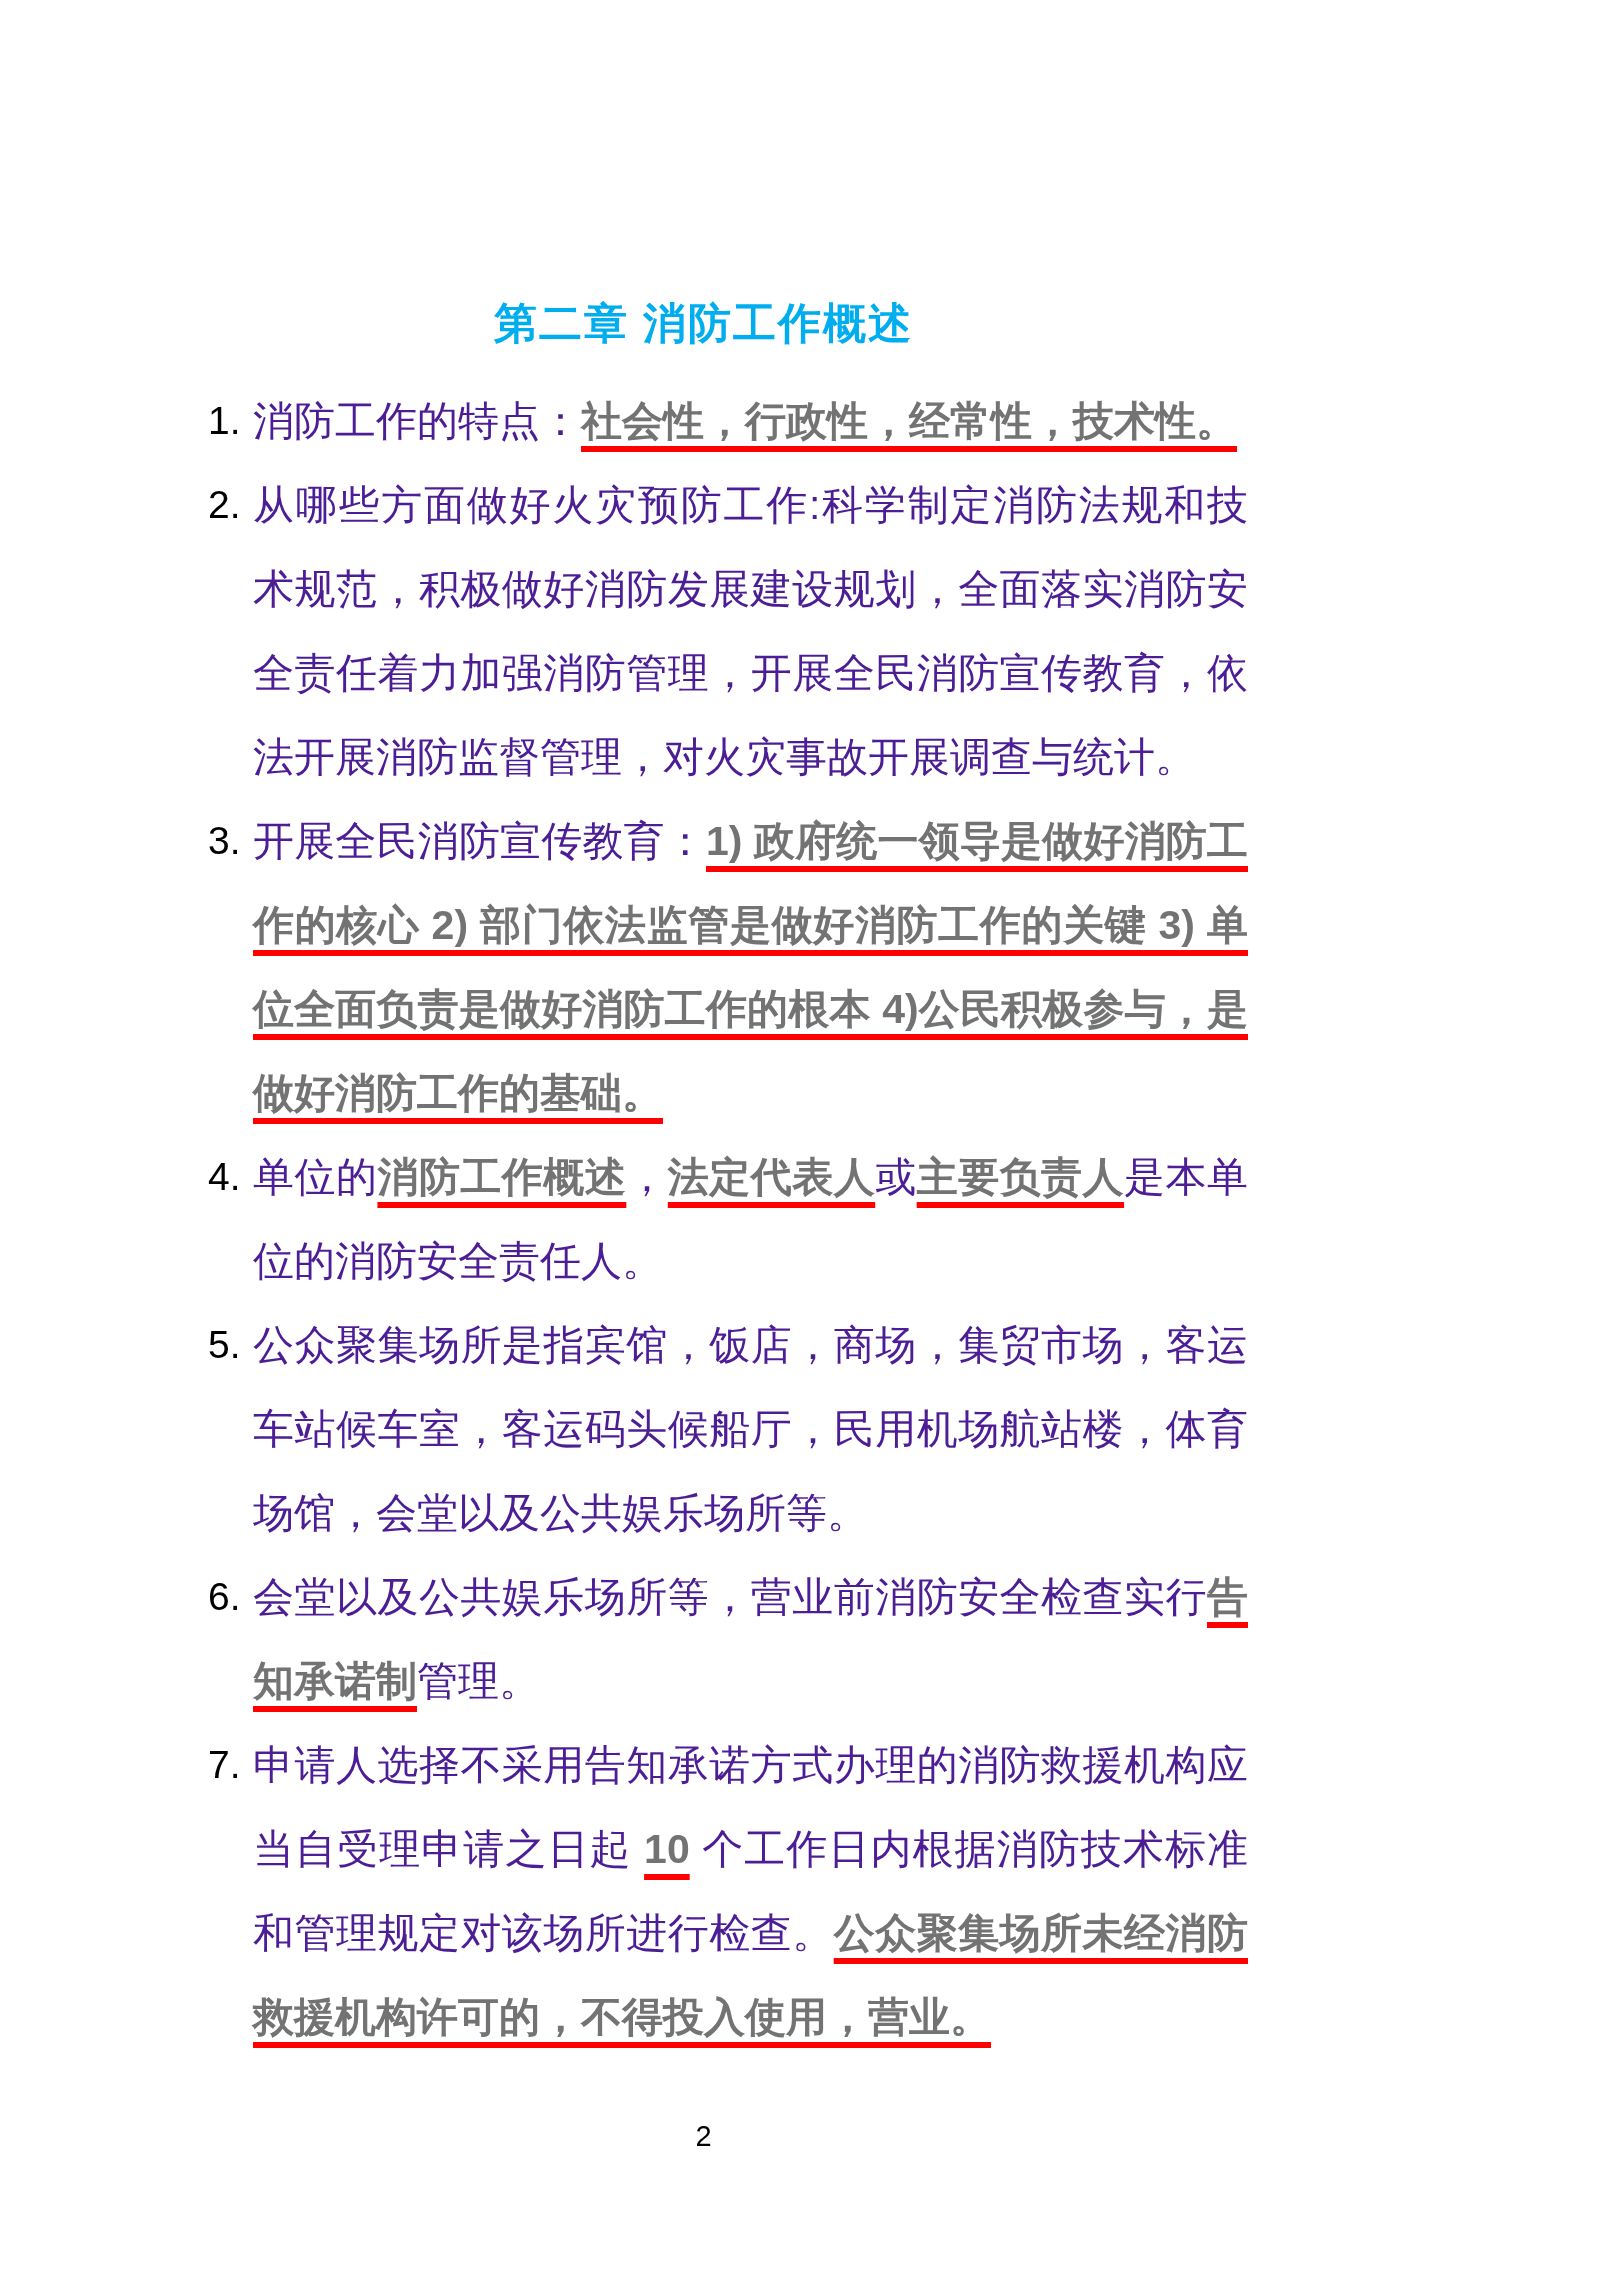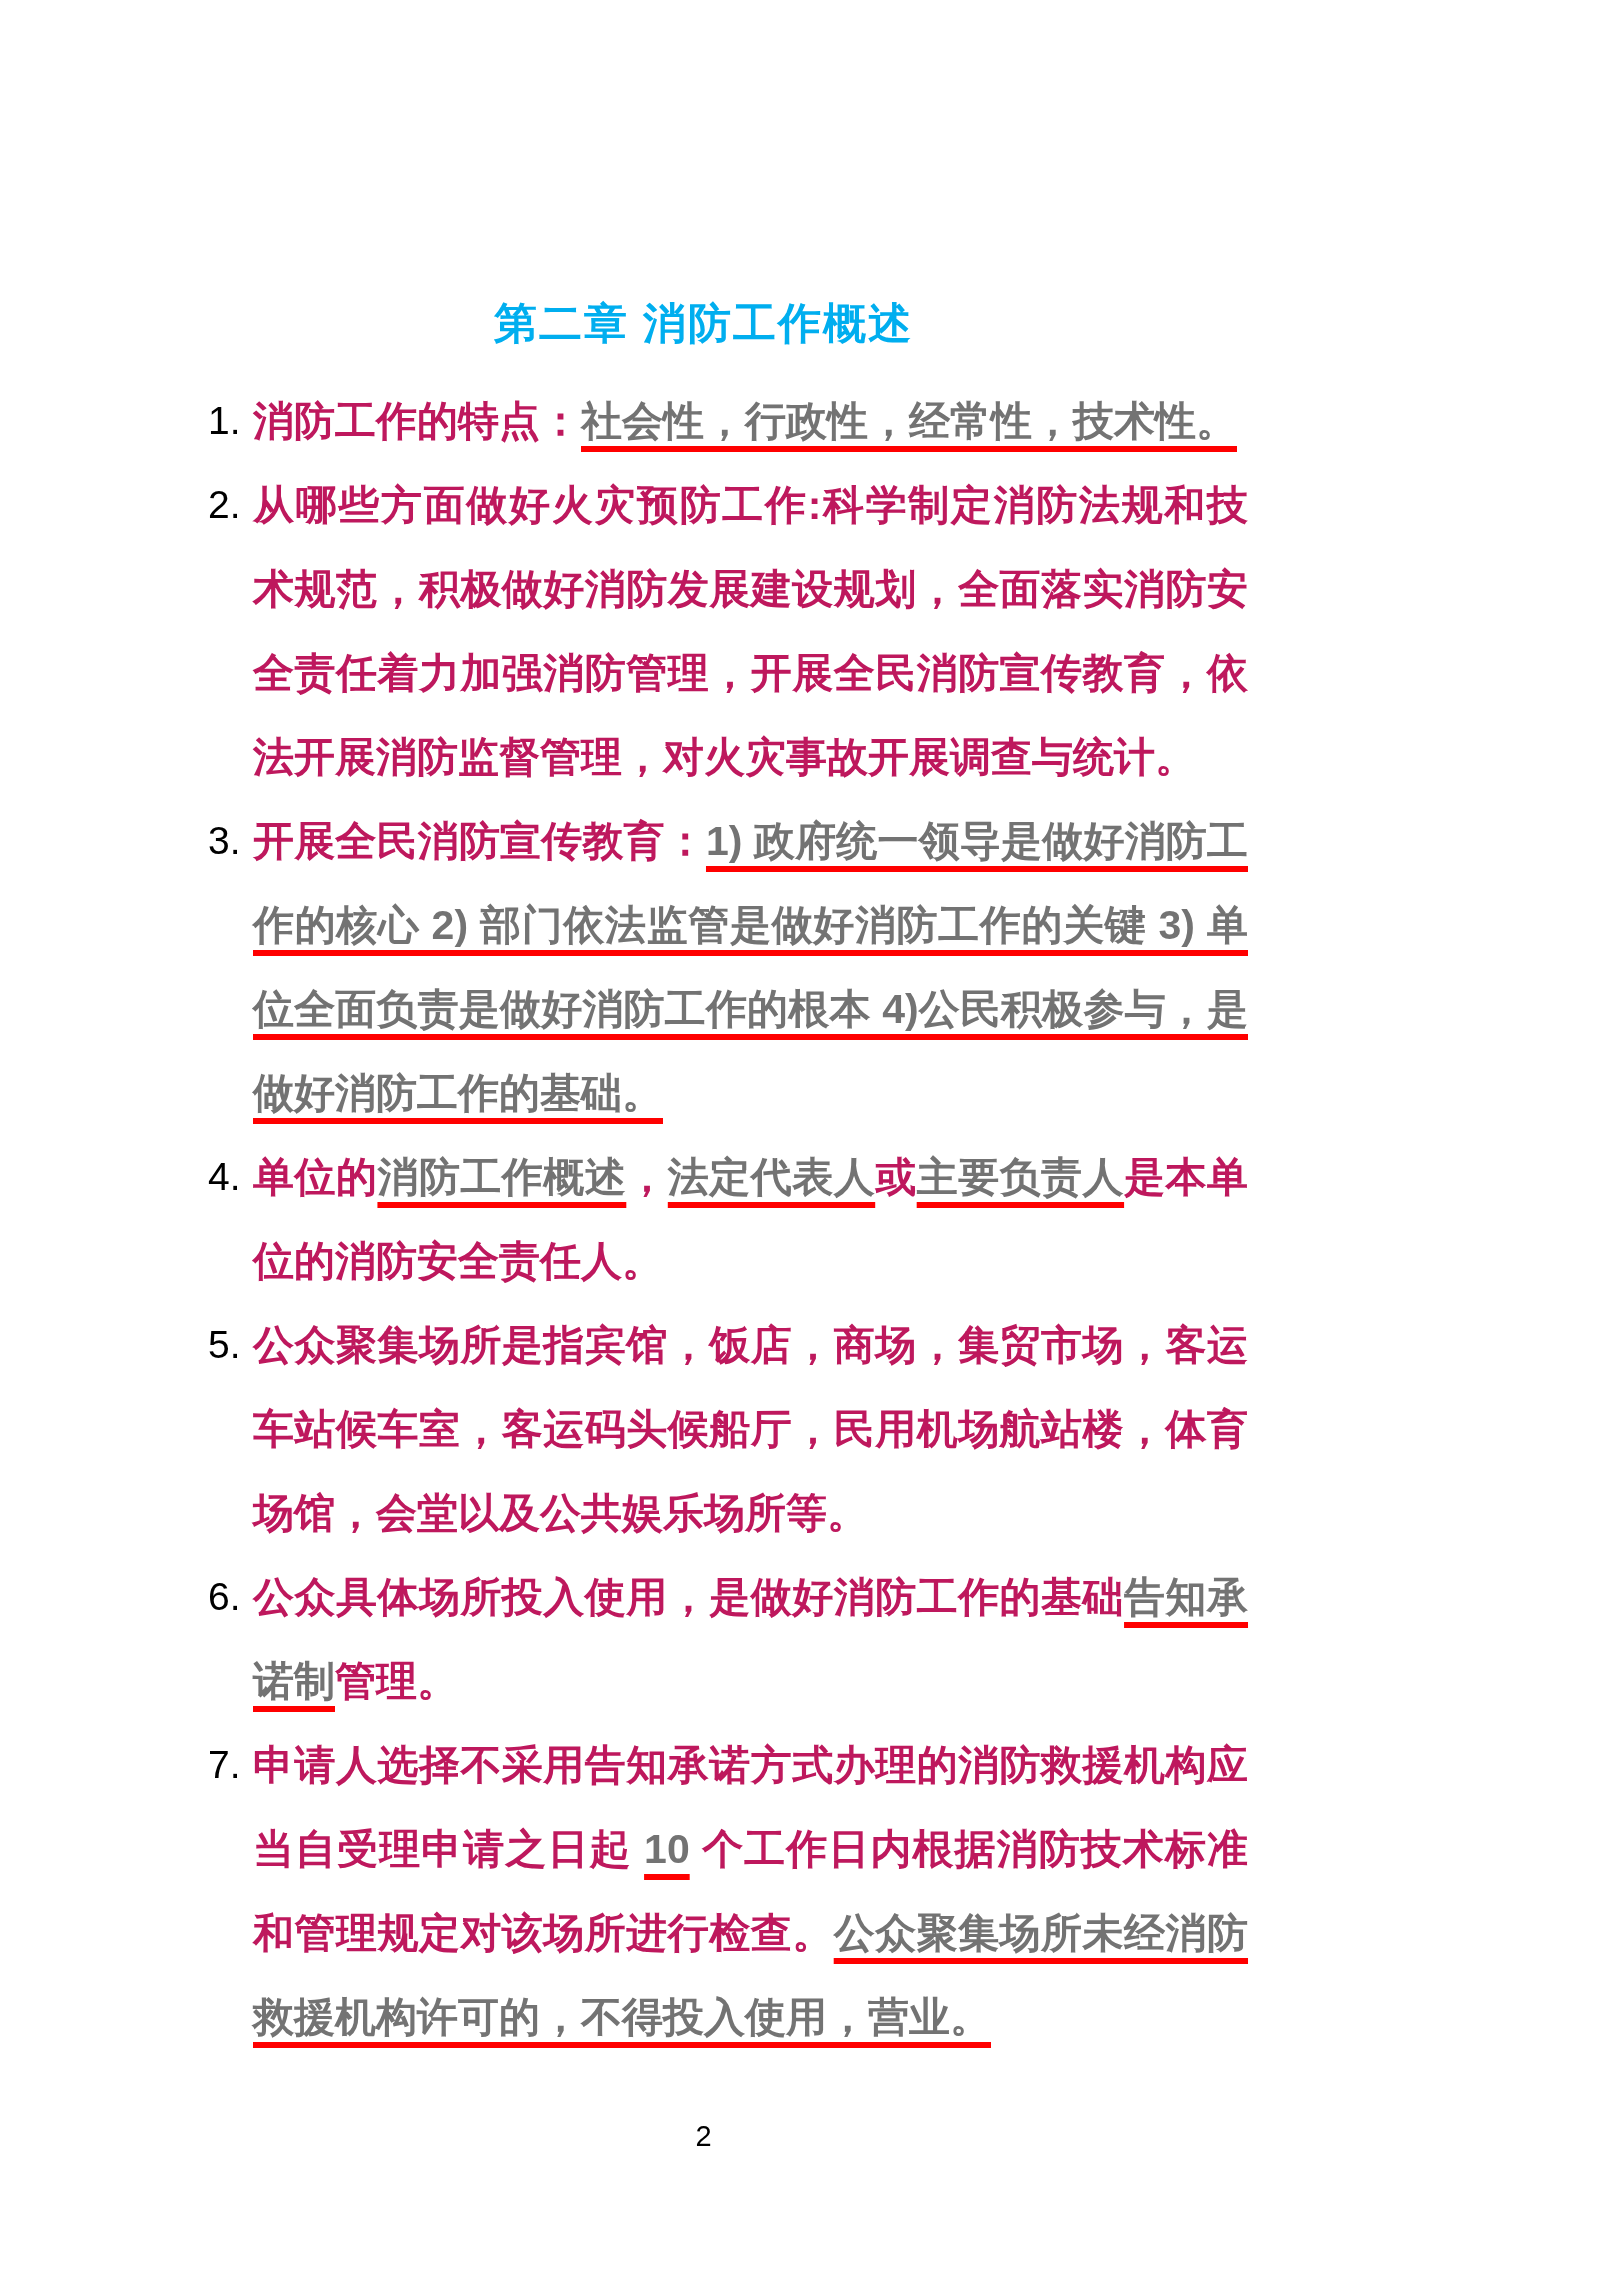--- a/index.html
+++ b/index.html
@@ -48,22 +48,22 @@
     width: 45px;
     font-size: 39px;
     color: #000000;
   }
   .item-content {
     flex: 1;
     text-align: justify;
     text-justify: inter-character;
   }
   .seg-normal {
-    color: #be185d;
-    font-weight: 700;
+    color: #4c1d95;
+    font-weight: 400;
   }
   .seg-red {
     color: #737373;
     font-weight: 700;
     text-decoration: underline;
     text-decoration-color: #FF0000;
     text-decoration-thickness: 5.9px;
     text-underline-offset: 10.8px;
   }
   .page-number {
@@ -106,21 +106,21 @@
       <div class="item-content"><span class="seg-normal">单位的</span><span class="seg-red">消防工作概述</span><span class="seg-normal">，</span><span class="seg-red">法定代表人</span><span class="seg-normal">或</span><span class="seg-red">主要负责人</span><span class="seg-normal">是本单位的消防安全责任人。</span></div>
     </li>
 
     <li class="qa-item">
       <span class="item-number">5.</span>
       <div class="item-content"><span class="seg-normal">公众聚集场所是指宾馆，饭店，商场，集贸市场，客运车站候车室，客运码头候船厅，民用机场航站楼，体育场馆，会堂以及公共娱乐场所等。</span></div>
     </li>
 
     <li class="qa-item">
       <span class="item-number">6.</span>
-      <div class="item-content"><span class="seg-normal">公众具体场所投入使用，是做好消防工作的基础</span><span class="seg-red">告知承诺制</span><span class="seg-normal">管理。</span></div>
+      <div class="item-content"><span class="seg-normal">会堂以及公共娱乐场所等，营业前消防安全检查实行</span><span class="seg-red">告知承诺制</span><span class="seg-normal">管理。</span></div>
     </li>
 
     <li class="qa-item">
       <span class="item-number">7.</span>
       <div class="item-content"><span class="seg-normal">申请人选择不采用告知承诺方式办理的消防救援机构应当自受理申请之日起 </span><span class="seg-red">10</span><span class="seg-normal"> 个工作日内根据消防技术标准和管理规定对该场所进行检查。</span><span class="seg-red">公众聚集场所未经消防救援机构许可的，不得投入使用，营业。</span></div>
     </li>
 
   </ol>
 
   <div class="page-number">2</div>

